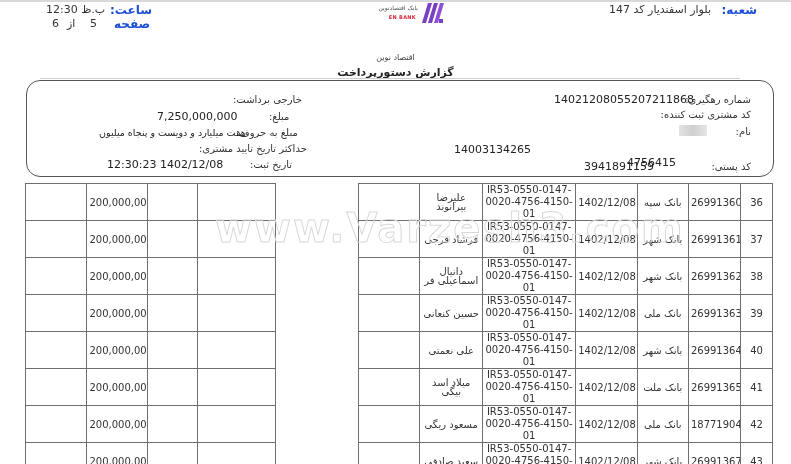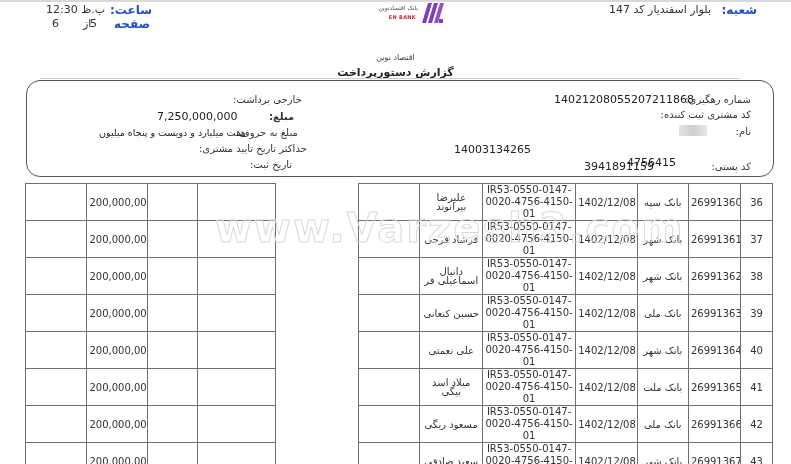--- a/index.html
+++ b/index.html
@@ -41,21 +41,21 @@
 
 <div class="topbar"></div>
 
 <span class="hdr-label" style="right:34px; top:3px;">شعبه:</span>
 <span class="hdr-val" style="right:80px; top:3px;">بلوار اسفندیار کد 147</span>
 
 <span class="hdr-label" style="left:110px; top:3px;">ساعت:</span>
 <span class="hdr-val" style="left:46px; top:3px;">ب.ظ 12:30</span>
 <span class="hdr-label" style="left:114px; top:17px;">صفحه</span>
 <span class="hdr-val" style="left:90px; top:17px;">5</span>
-<span class="hdr-val" style="left:83px; top:17px;">از</span>
+<span class="hdr-val" style="left:67px; top:17px;">از</span>
 <span class="hdr-val" style="left:52px; top:17px;">6</span>
 
 <div class="logo">
   <svg class="logo-mark" viewBox="0 0 22 22">
     <polygon points="6,1 10,1 4,21 0,21" fill="#7b3fc4"></polygon>
     <polygon points="12,1 16,1 10,21 6,21" fill="#7b3fc4"></polygon>
     <polygon points="18,1 22,1 16,21 12,21" fill="#8e4fd6"></polygon>
     <rect x="17" y="17" width="4" height="4" fill="#7b3fc4"></rect>
   </svg>
   <span class="logo-text">بانک اقتصادنوین</span>
@@ -77,29 +77,30 @@
   <span class="ib-lbl" style="right:22px; top:45px;">نام:</span>
   <div class="blurred" style="left:652px; top:44px;"></div>
 
   <span class="ib-val" style="left:427px; top:62px;">14003134265</span>
 
   <span class="ib-lbl" style="right:22px; top:80px;">کد پستی:</span>
   <span class="ib-val" style="left:557px; top:79px;">3941891159</span>
 
   <span class="ib-lbl" style="left:206px; top:13px;">خارجی برداشت:</span>
 
-  <span class="ib-lbl" style="left:242px; top:30px;font-weight:bold;">مبلغ:</span>
+  <span class="ib-lbl" style="left:242px; top:30px;">مبلغ:</span>
   <span class="ib-val" style="left:130px; top:29px;">7,250,000,000</span>
 
   <span class="ib-lbl" style="left:209px; top:46px;">مبلغ به حروف:</span>
   <span class="ib-val rtl" style="left:72px; top:46px;">هفت میلیارد و دویست و پنجاه میلیون</span>
 
   <span class="ib-lbl" style="left:172px; top:62px;">حداکثر تاریخ تایید مشتری:</span>
 
   <span class="ib-lbl" style="left:223px; top:78px;">تاریخ ثبت:</span>
+  <span class="ib-val" style="left:80px; top:77px;">12:30:23 1402/12/08</span>
 </div>
 
 <table class="grid">
   <colgroup>
     <col style="width:60px">
       <col style="width:59px">
       <col style="width:49px">
       <col style="width:76px">
     <col style="width:81px">
       <col style="width:60px">
@@ -220,21 +221,21 @@
         <td></td>
         <td class="gap"></td>
         <td></td>
         <td class="name">مسعود ریگی</td>
         <td class="iban">
           <div>IR53-0550-0147-</div>
           <div>0020-4756-4150-01</div>
         </td>
         <td>1402/12/08</td>
         <td class="bank">بانک ملی</td>
-        <td>26991366</td>
+        <td>18771904</td>
         <td>42</td>
       </tr>
       <tr>
         <td></td>
         <td class="amount">200,000,000</td>
         <td></td>
         <td></td>
         <td class="gap"></td>
         <td></td>
         <td class="name">سعید صادقی</td>

